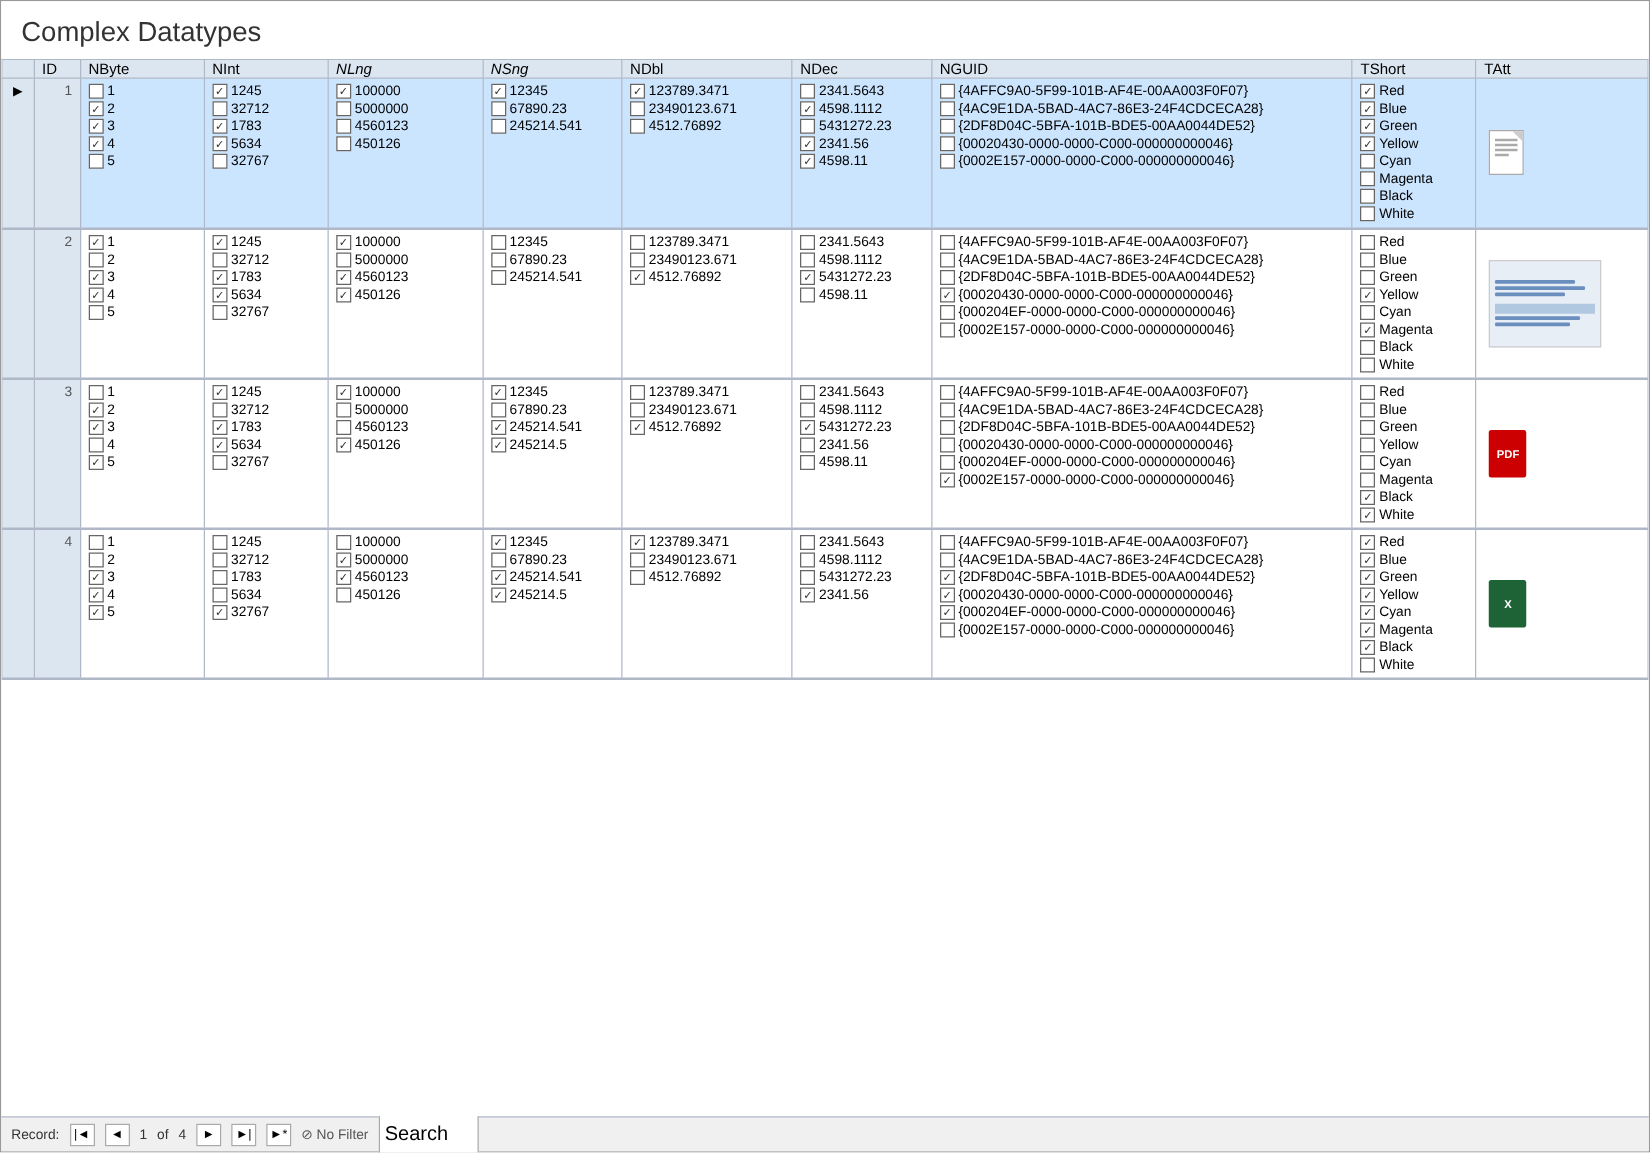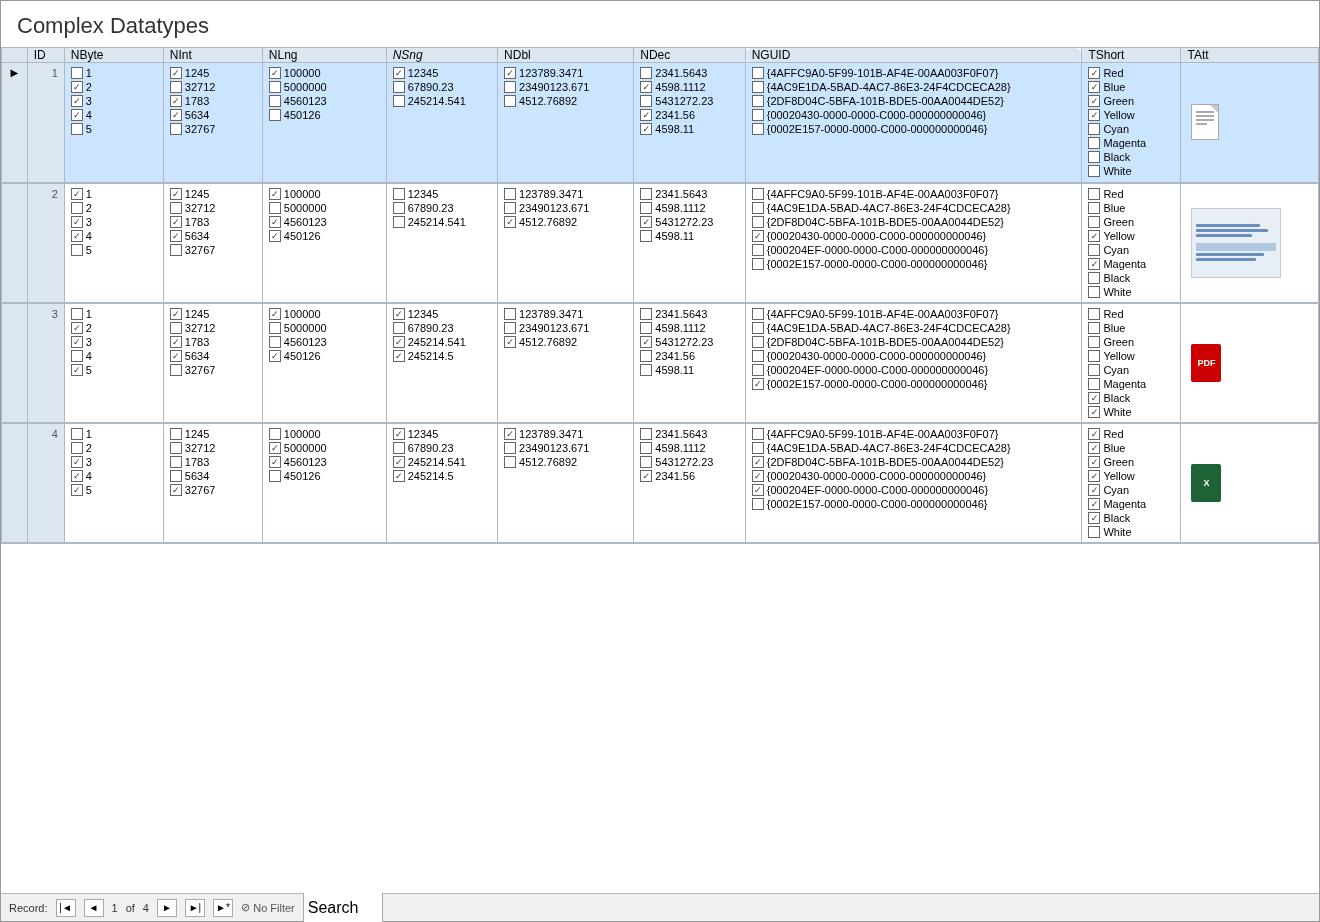--- a/index.html
+++ b/index.html
@@ -198,25 +198,25 @@
       justify-content: flex-start;
       height: 100%;
       padding: 4px;
     }
     .row-selected {
       background: #cce5ff;
     }
     thead .col-id { width: 30px; }
     thead .col-nbyte { width: 80px; }
     thead .col-nint { width: 80px; margin-top: 16px; }
-    thead .col-nlng { width: 100px; }
+    thead .col-nlng { width: 100px; font-style: italic; }
     thead .col-nsng { width: 90px; font-style: italic; }
     thead .col-ndbl { width: 110px; }
     thead .col-ndec { width: 90px; }
-    thead .col-nguid { width: 260px; border-radius: 10px; }
+    thead .col-nguid { width: 260px; }
     thead .col-tshort { width: 80px; }
     thead .col-tatt { width: 110px; }
     .first-col {
       width: 14px;
       background: #dce6f1;
       border-right: 1px solid #b0b8c8;
     }
   </style>
 </head>
 <body>

